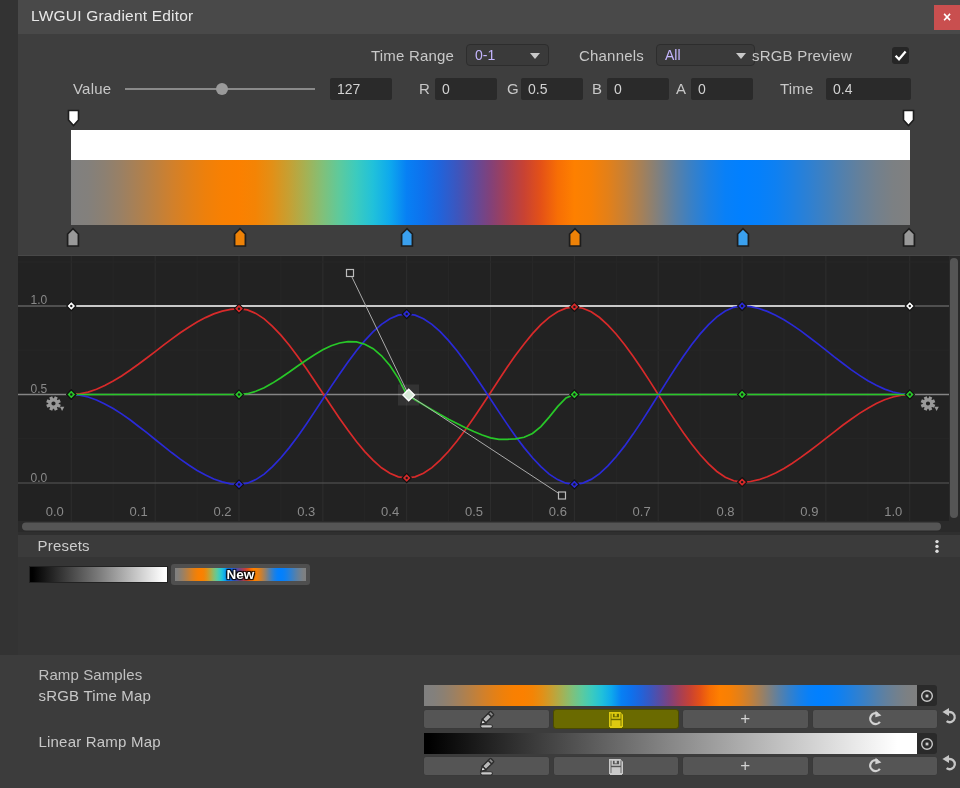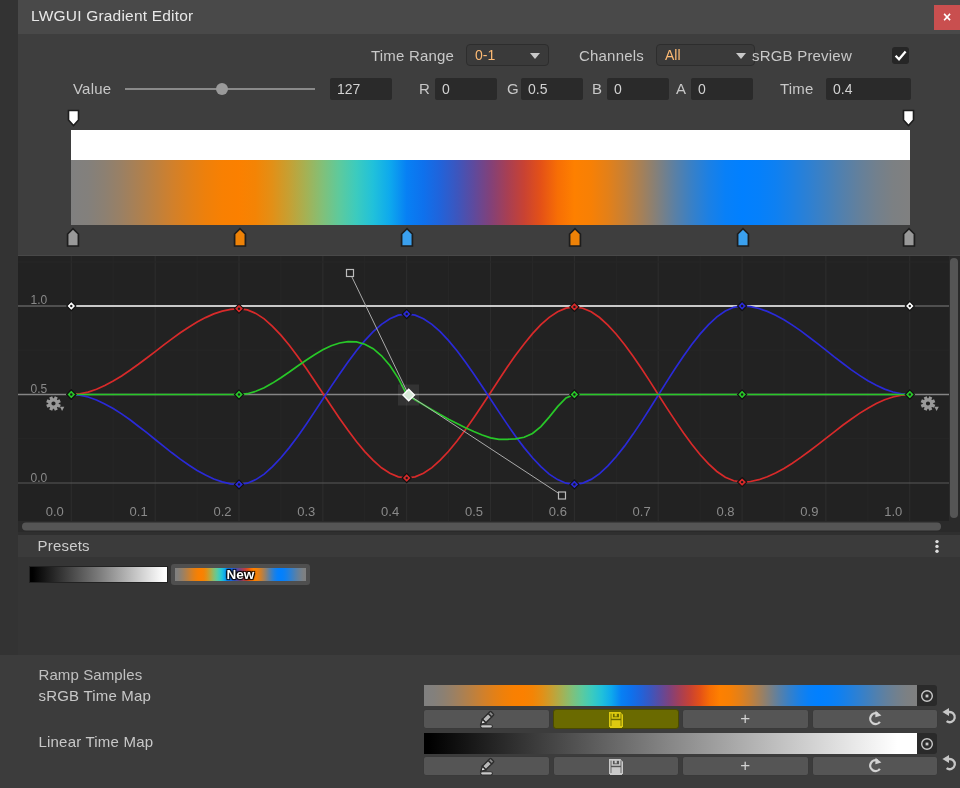--- a/index.html
+++ b/index.html
@@ -1,20 +1,20 @@
 <!DOCTYPE html>
 <html><head><meta charset="utf-8"><style>
 * { margin:0; padding:0; box-sizing:border-box; }
 html,body { width:960px; height:788px; background:#3e3e3e; font-family:"Liberation Sans",sans-serif; overflow:hidden; }
 .a { position:absolute; }
 .lbl { position:absolute; color:#c8c8c8; font-size:15px; line-height:22px; letter-spacing:0.2px; }
 .fld { position:absolute; height:22px; background:#2a2a2a; border-radius:2px; color:#d2d2d2;
        font-size:14px; line-height:22px; padding-left:7px; }
 .dd  { position:absolute; height:22px; background:#3a3a3a; border:1px solid #2d2d2d; border-radius:4px;
-       color:#fdba74; font-size:14px; line-height:20px; padding-left:8px; }
+       color:#c4b5fd; font-size:14px; line-height:20px; padding-left:8px; }
 .dd:after { content:""; position:absolute; right:8px; top:8px; border-left:5.5px solid transparent;
        border-right:5.5px solid transparent; border-top:6px solid #c8c8c8; }
 .btn { position:absolute; height:20px; width:126.5px; background:#555555; border:1px solid #3a3a3a;
        border-radius:3px; display:flex; align-items:center; justify-content:center; }
 </style></head><body>
 
 <div class="a" style="left:0;top:0;width:18px;height:655px;background:#333333"></div>
 
 <div class="a" style="left:18px;top:0;width:942px;height:34px;background:#494949"></div>
 <div class="a" style="left:31px;top:6.5px;color:#e8e8e8;font-size:15.5px;letter-spacing:0.2px">LWGUI Gradient Editor</div>
@@ -237,21 +237,21 @@
     <svg width="18" height="18" viewBox="0 0 18 18">
 <path d="M 11.6,3.6 A 5.4,5.4 0 1 0 13.9,11.9" fill="none" stroke="#d2d2d2" stroke-width="2.3"></path>
 <path d="M 9.6,0.8 L 15.4,5.4 L 9.3,7.2 Z" fill="#d2d2d2"></path>
 </svg>
   </div>
 <div class="a" style="left:941.5px;top:706.5px"><svg width="17" height="18" viewBox="0 0 17 18">
 <path d="M 6.4,5.2 A 5.1,5.1 0 1 1 4.6,14.2" fill="none" stroke="#c6c6c6" stroke-width="2.3"></path>
 <path d="M 0.4,5.0 L 7.0,1.1 L 7.0,8.9 Z" fill="#c6c6c6"></path>
 </svg></div>
 
-<div class="a" style="left:38.5px;top:733px;color:#c8c8c8;font-size:15px;letter-spacing:0.2px">Linear Time Map</div>
+<div class="a" style="left:38.5px;top:733px;color:#c8c8c8;font-size:15px;letter-spacing:0.2px">Linear Ramp Map</div>
 <div class="a" style="left:424px;top:733px;width:513px;height:21px;background:#2a2a2a;border-radius:3px"></div>
 <div class="a" style="left:424px;top:733px;width:493px;height:21px;background:linear-gradient(to right,#000 1%,#878787 50%,#fff 96%)"></div>
 <div class="a" style="left:920px;top:736.5px"><svg width="14" height="14" viewBox="0 0 14 14">
 <circle cx="7" cy="7" r="5.3" fill="none" stroke="#c9c9c9" stroke-width="1.4"></circle>
 <rect x="5.6" y="5.6" width="2.8" height="2.8" fill="#c9c9c9"></rect>
 </svg></div>
 
 <div class="btn" style="left:423px;top:756px">
     <svg width="24" height="24" viewBox="0 0 24 24">
 <g transform="rotate(45 12 12)">

